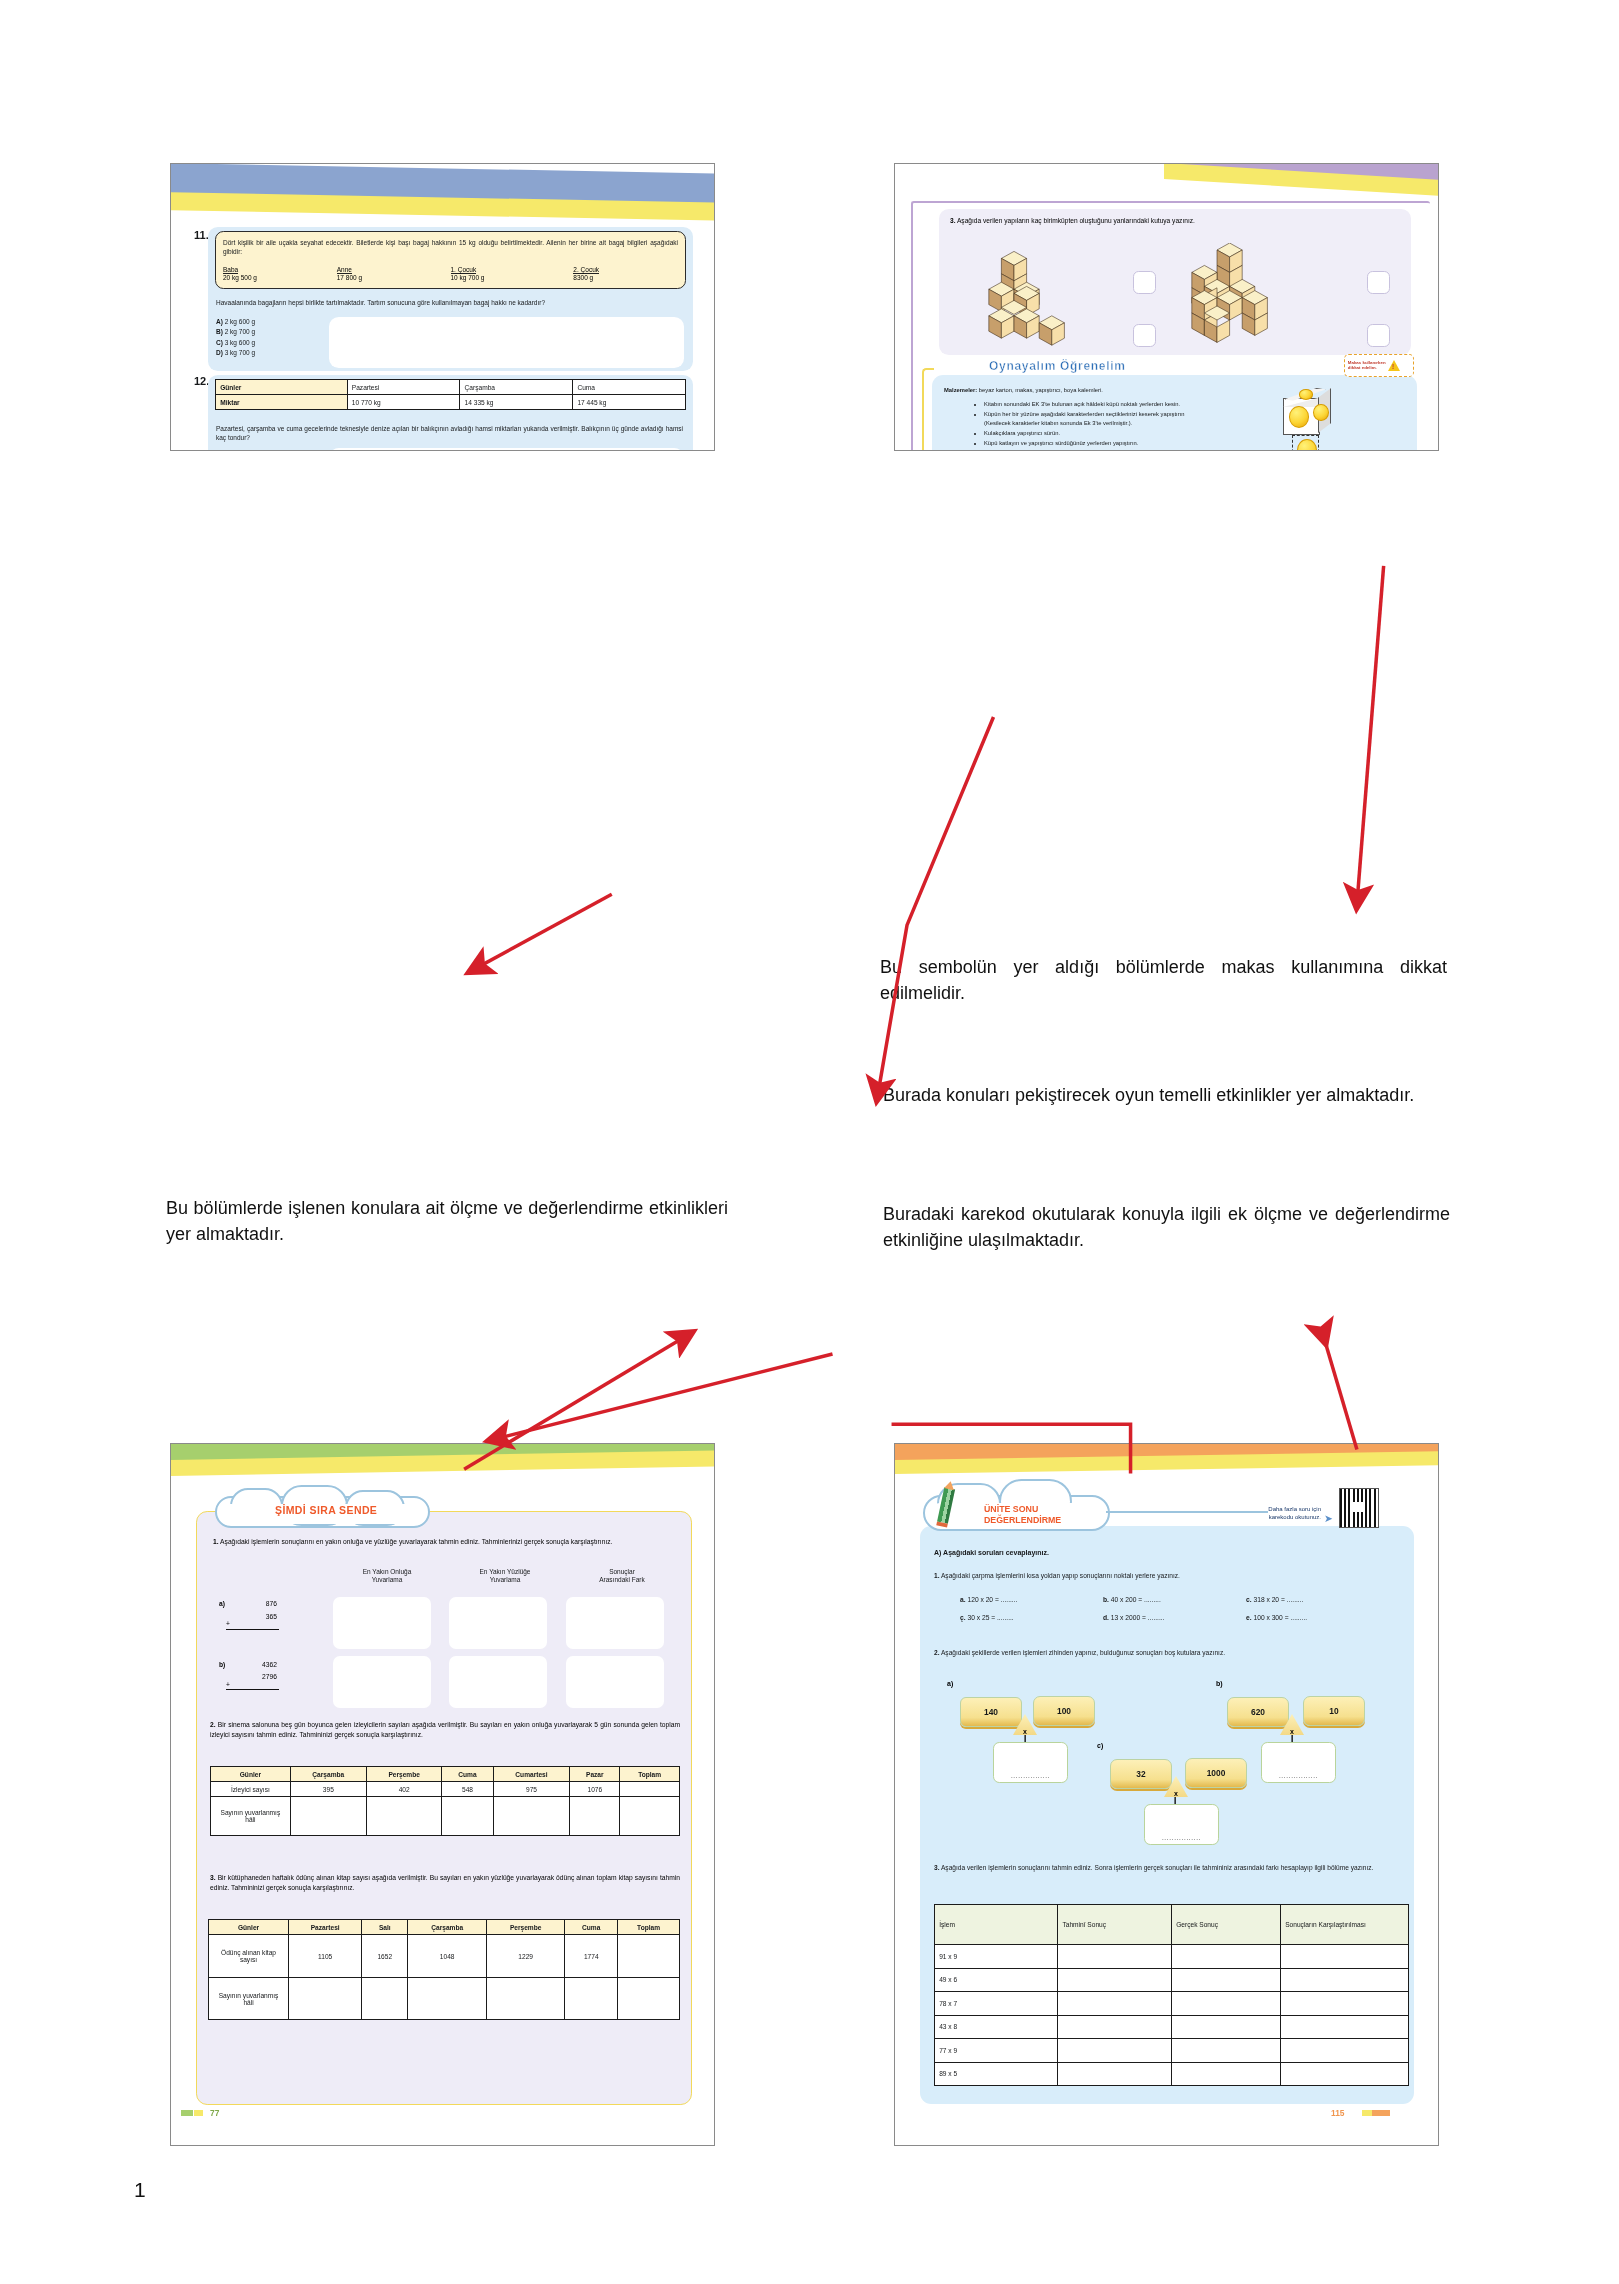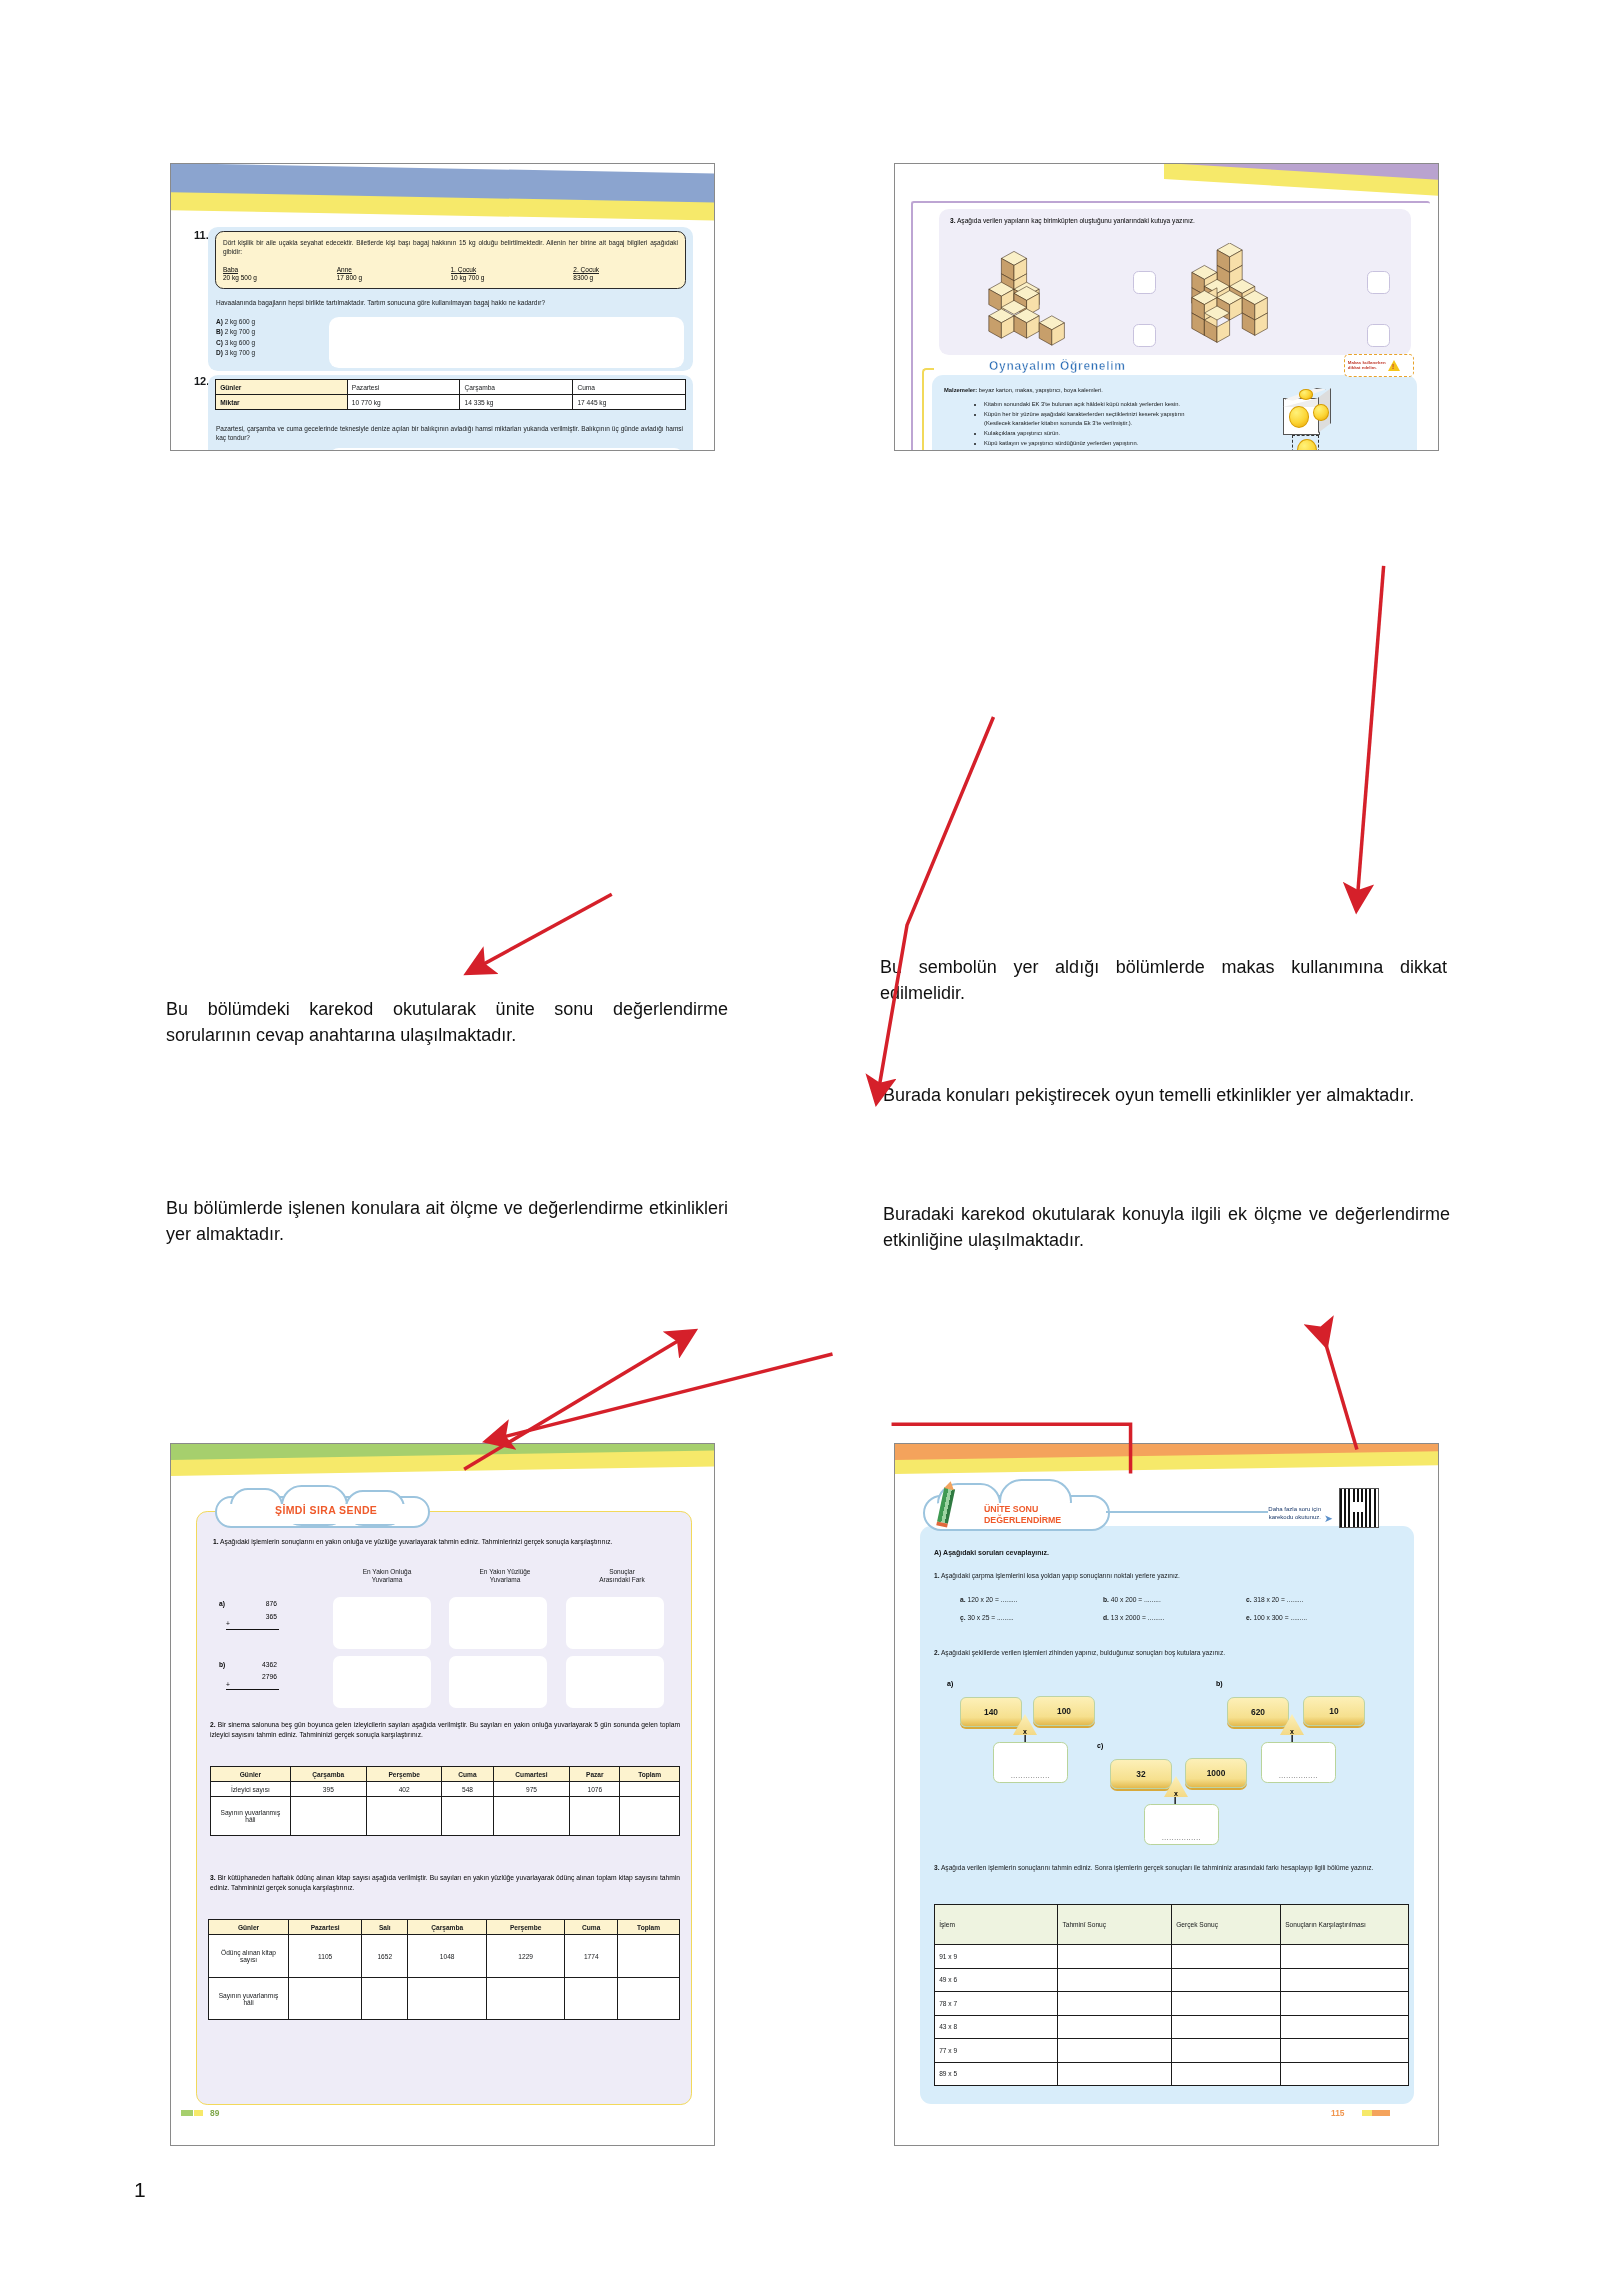--- a/index.html
+++ b/index.html
@@ -490,21 +490,21 @@
         <td></td>
         <td></td>
         <td></td>
         <td></td>
       </tr>
     </tbody>
       </table>
 
     <div class="pg-chip" style="left:9.8px; top:666px; width:12.7px; background:#a6cf6d;"></div>
     <div class="pg-chip" style="left:22.5px; top:666px; width:9.1px; background:#f6e96a;"></div>
-    <div class="pg-num" style="left:39px; top:664px; color:#7fa84a;">89</div>
+    <div class="pg-num" style="left:39px; top:664px; color:#7fa84a;">77</div>
   </div>
 
   <div class="book-panel" id="panel4">
     <div class="panel-decor">
       <div class="decor-band bandA"></div>
       <div class="decor-band bandB"></div>
     </div>
 
     <div class="blue-card" style="left:25px; top:82px; width:494px; height:578px;"></div>
 
@@ -637,21 +637,20 @@
         <td></td>
       </tr>
     </tbody>
       </table>
 
     <div class="pg-num" style="left:436px; top:664px; color:#f0964f;">115</div>
     <div class="pg-chip" style="left:467px; top:666px; width:9.8px; background:#f6e96a;"></div>
     <div class="pg-chip" style="left:477px; top:666px; width:18.3px; background:#f4a35c;"></div>
   </div>
 
-  <div class="anno" id="anno1" style="left:166px; top:997px; width:562px;">Bu bölümdeki karekod okutularak ünite sonu değerlendirme sorularının cevap anahtarına ulaşılmaktadır.</div>
 
   <div class="anno" id="anno2" style="left:880px; top:955px; width:567px;">Bu sembolün yer aldığı bölümlerde makas kullanımına dikkat edilmelidir.</div>
 
   <div class="anno nojust" id="anno3" style="left:883px; top:1083px; width:567px;">Burada konuları pekiştirecek oyun temelli etkinlikler yer almaktadır.</div>
 
   <div class="anno" id="anno5" style="left:883px; top:1202px; width:567px;">Buradaki karekod okutularak konuyla ilgili ek ölçme ve değerlendirme etkinliğine ulaşılmaktadır.</div>
 
   <div class="anno" id="anno4" style="left:166px; top:1196px; width:562px;">Bu bölümlerde işlenen konulara ait ölçme ve değerlendirme etkinlikleri yer almaktadır.</div>
 
   <div class="bigpage">1</div>

